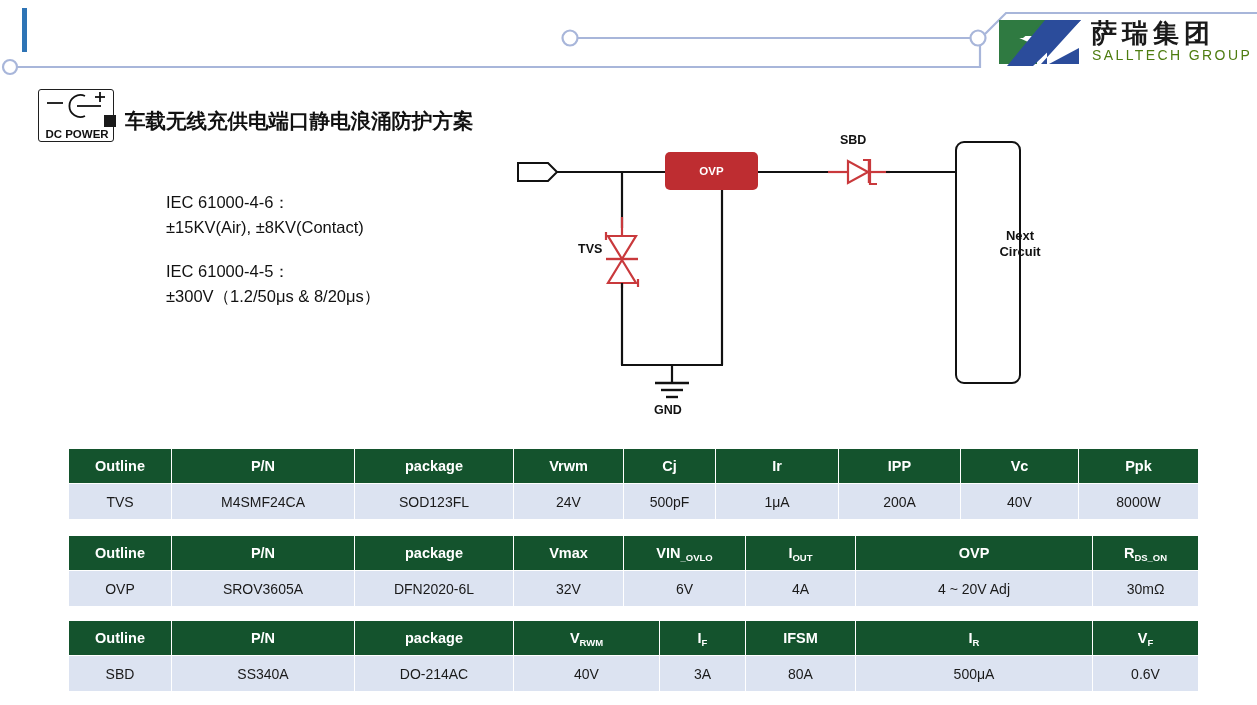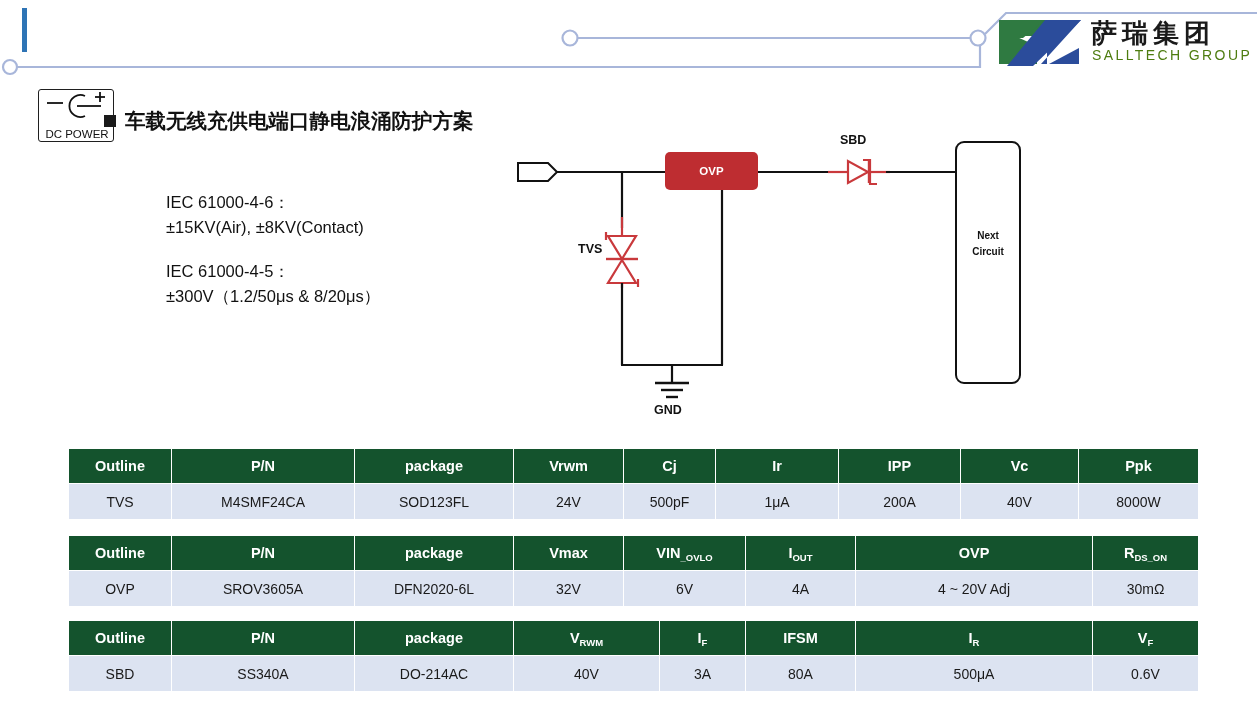--- a/index.html
+++ b/index.html
@@ -71,21 +71,21 @@
     border: 1.6px solid #1f1f1f;
     border-radius: 3px;
     box-sizing: border-box;
   }
   #dc-power-label {
     position: absolute;
     left: 0; bottom: 1px;
     width: 76px;
     text-align: center;
     font-size: 11.5px;
-    font-weight: normal;
+    font-weight: bold;
     color: #111;
   }
 
   
   #section-heading-row {
     position: absolute;
     left: 104px; top: 107px;
     display: flex;
     align-items: center;
     gap: 9px;
@@ -141,24 +141,25 @@
     width: 66px; height: 243px;
     border: 2px solid #111;
     border-radius: 9px;
     box-sizing: border-box;
   }
   #next-circuit-label {
     position: absolute;
     left: 955px; top: 228px;
     width: 66px;
     text-align: center;
-    font-size: 10px;
+    font-size: 13px;
     font-weight: bold;
     color: #111;
     line-height: 16px;
+    padding-left: 32px;
   }
 
   
   .spec-table {
     position: absolute;
     left: 68px;
     width: 1130px;
     border-collapse: collapse;
     table-layout: fixed;
   }

